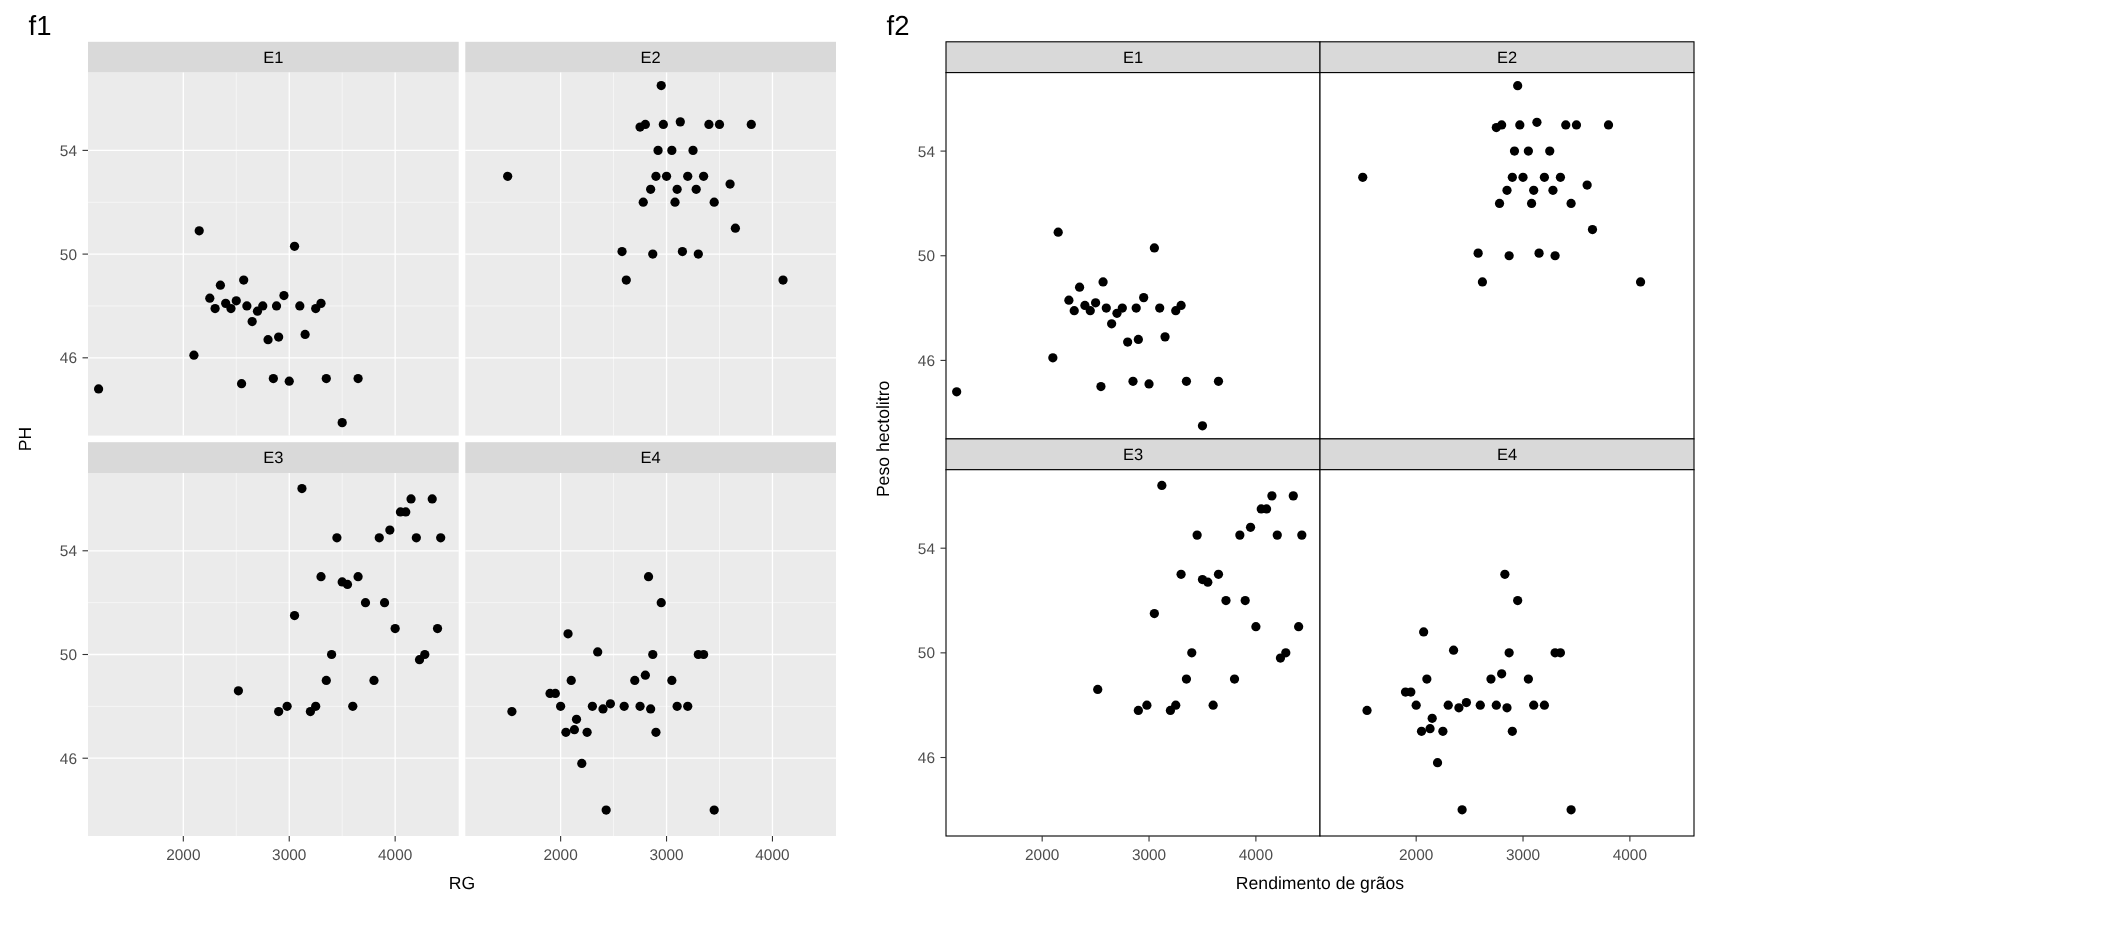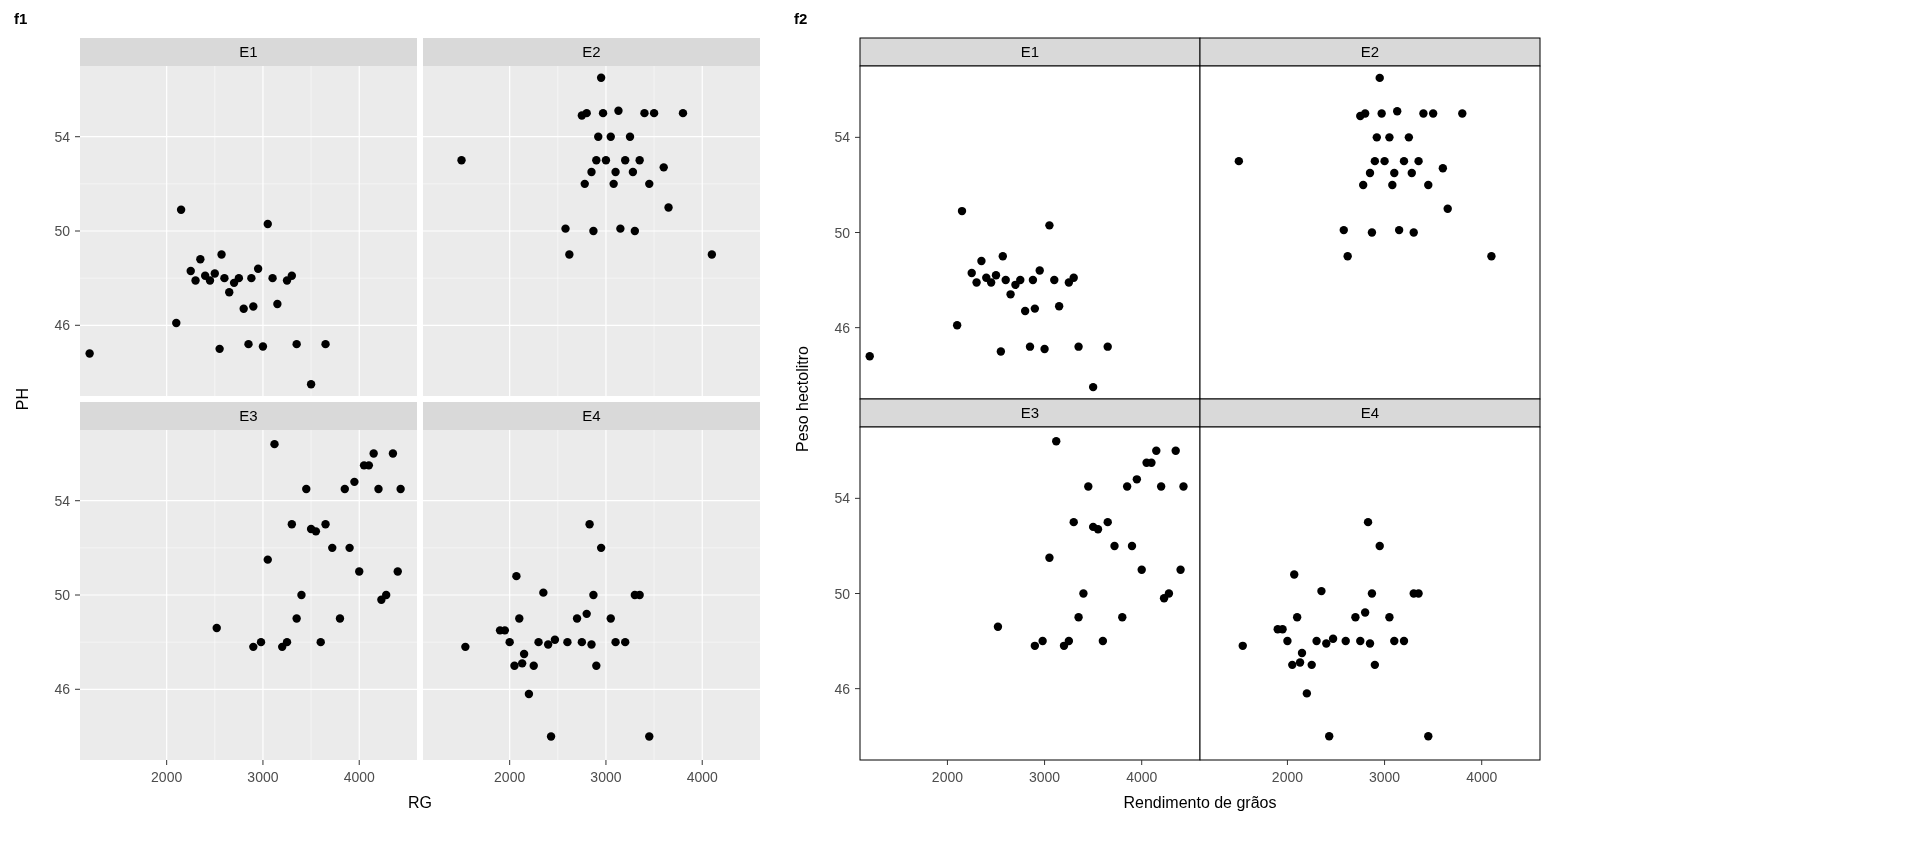--- a/index.html
+++ b/index.html
@@ -9,23 +9,23 @@
     background: #fff;
     display: flex;
     gap: 20px;
   }
   .figure {
     position: relative;
   }
   .fig-label {
     position: absolute;
     top: 0;
-    left: 4px;
-    font-weight: bold;
-    font-size: 15px;
+    left: 16px;
+    font-weight: normal;
+    font-size: 25px;
   }
   svg text {
     font-family: Arial, Helvetica, sans-serif;
   }
 </style>
 </head>
 <body>
 
 <div class="figure">
   <div class="fig-label">f1</div>

